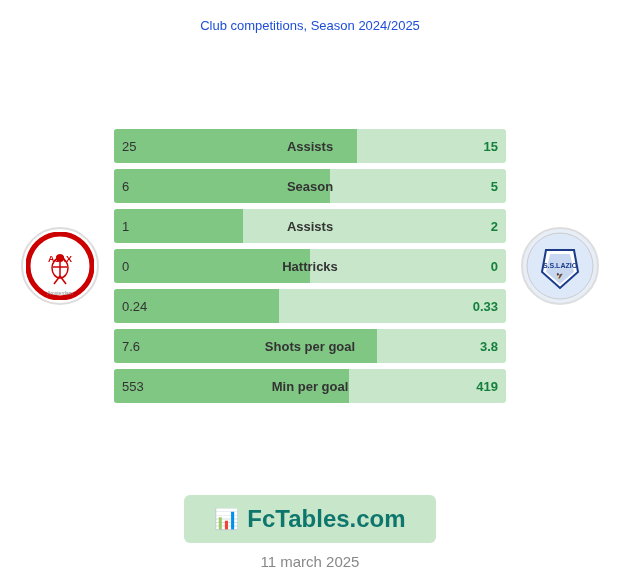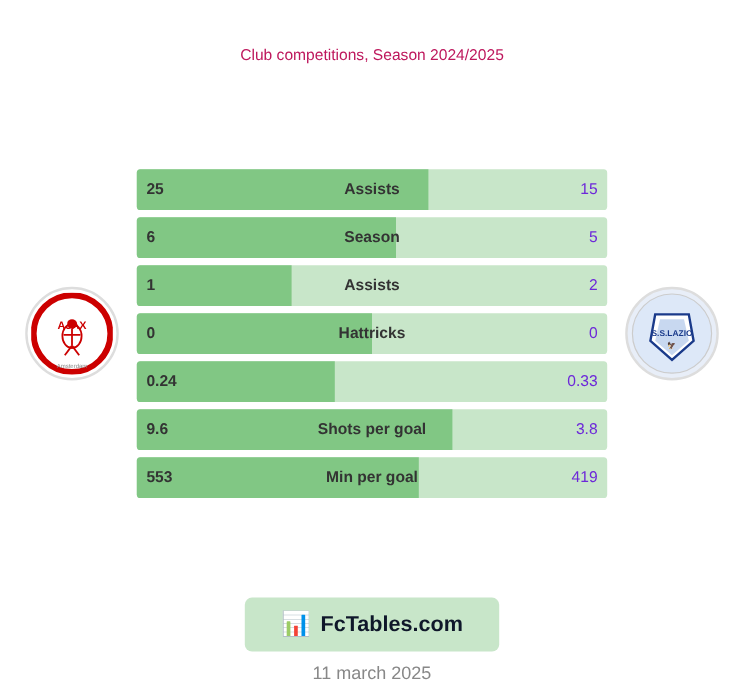--- a/index.html
+++ b/index.html
@@ -23,22 +23,22 @@
 
     .title {
       font-size: 26px;
       font-weight: bold;
       color: #222;
       letter-spacing: 0.5px;
     }
 
     .subtitle {
       font-size: 13px;
-      color: #be185d;
-      margin-top: 20px;
+      color: #1d4ed8;
+      margin-top: 0;
     }
 
     .main-content {
       display: flex;
       flex-direction: row;
       align-items: center;
       width: 100%;
       padding: 0 10px;
       margin-top: 6px;
       flex: 1;
@@ -118,53 +118,53 @@
       font-weight: bold;
       color: #333;
       white-space: nowrap;
       z-index: 2;
     }
 
     .stat-val-left {
       position: absolute;
       left: 8px;
       font-size: 13px;
-      font-weight: bold;
+      font-weight: normal;
       color: #333;
       z-index: 2;
     }
 
     .stat-val-right {
       position: absolute;
       right: 8px;
       font-size: 13px;
-      font-weight: normal;
-      color: #6d28d9;
+      font-weight: bold;
+      color: #15803d;
       z-index: 2;
     }
 
     .fctables-banner {
       background: #c8e6c9;
       border-radius: 6px;
       padding: 10px 30px;
       margin: 8px auto 4px;
       display: flex;
       align-items: center;
       gap: 8px;
     }
 
     .fctables-icon {
       font-size: 20px;
       color: #2e7d32;
     }
 
     .fctables-text {
-      font-size: 18px;
-      font-weight: bold;
-      color: #0f172a;
+      font-size: 24px;
+      font-weight: bold;
+      color: #0f766e;
     }
 
     .footer-date {
       text-align: left;
       font-size: 15px;
       color: #888;
       padding: 6px 0 10px;
     }
 
     
@@ -247,21 +247,21 @@
         <div class="stat-bar-bg" style="background: rgb(200, 230, 201);">
           <div class="stat-left-fill" style="width: 42%; background: rgb(129, 199, 132);"></div>
           <div class="stat-val-left">0.24</div>
           <div class="stat-val-right">0.33</div>
         </div>
       </div>
       <div class="stat-row">
         <div class="stat-bar-bg" style="background: rgb(200, 230, 201);">
           <div class="stat-left-fill" style="width: 67%; background: rgb(129, 199, 132);"></div>
           <div class="stat-label">Shots per goal</div>
-          <div class="stat-val-left">9.6</div>
+          <div class="stat-val-left">7.6</div>
           <div class="stat-val-right">3.8</div>
         </div>
       </div>
       <div class="stat-row">
         <div class="stat-bar-bg" style="background: rgb(200, 230, 201);">
           <div class="stat-left-fill" style="width: 60%; background: rgb(129, 199, 132);"></div>
           <div class="stat-label">Min per goal</div>
           <div class="stat-val-left">553</div>
           <div class="stat-val-right">419</div>
         </div>

